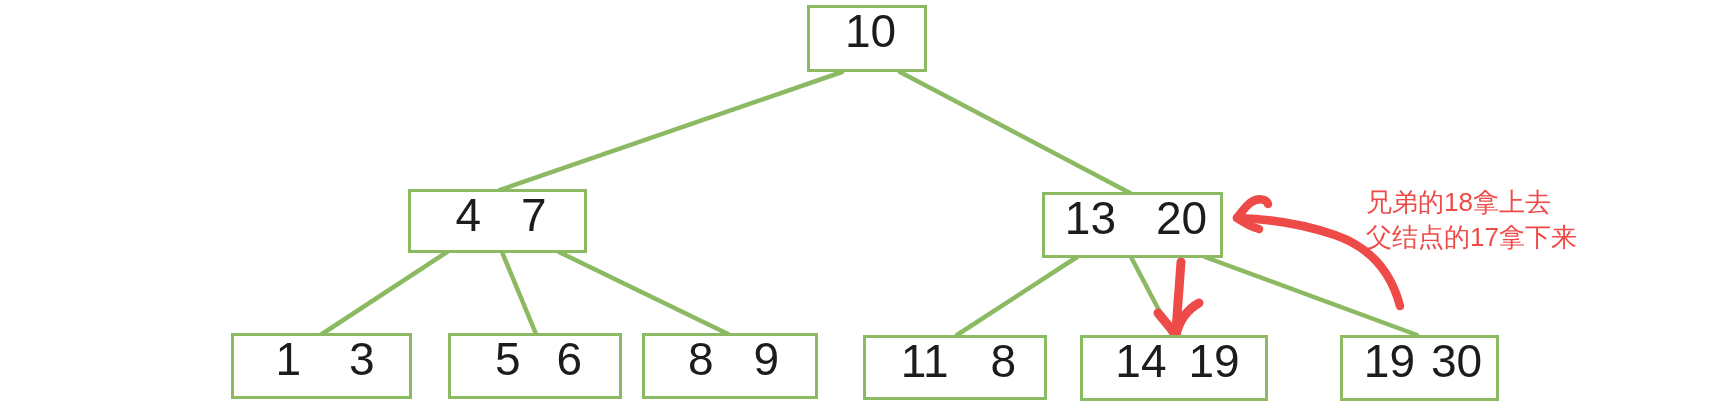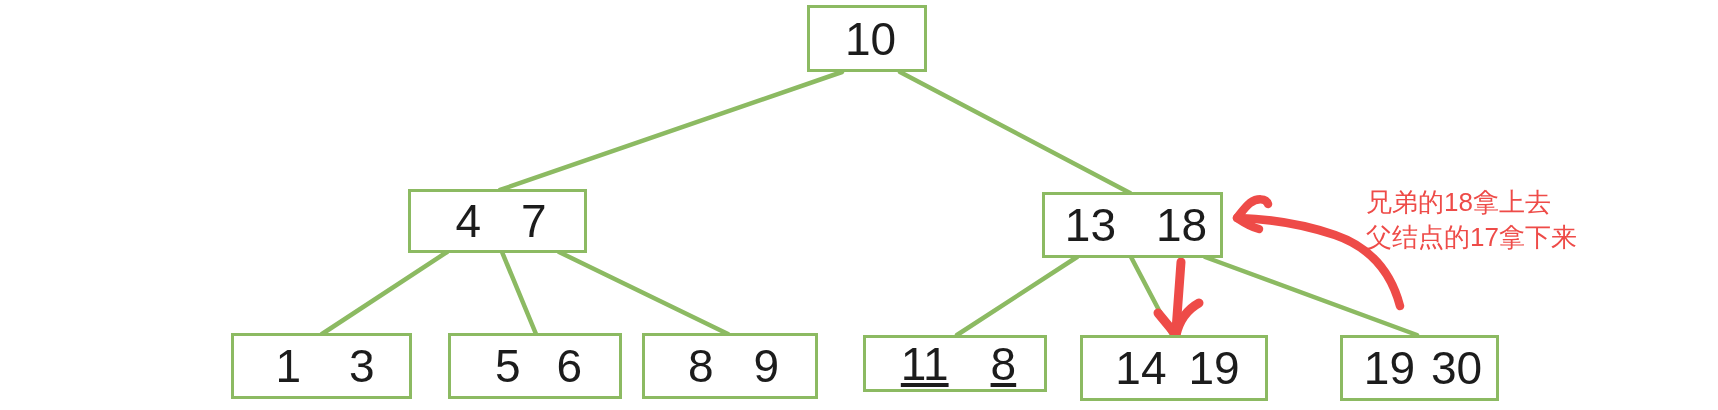--- a/index.html
+++ b/index.html
@@ -28,21 +28,21 @@
     fill:none;
     stroke-linecap:round;
     stroke-linejoin:round;
   }
   .node{
     position:absolute;
     box-sizing:border-box;
     background:var(--background);
     border:3px solid var(--tree-green);
     display:flex;
-    align-items:center;
+    align-items:flex-start;
     justify-content:center;
     font-size:46px;
     line-height:1;
     color:var(--key-text);
     letter-spacing:0;
     padding-left:7px;
   }
   .annotation{
     position:absolute;
     left:1366px;top:142px;
@@ -86,39 +86,39 @@
     <span>10</span>
   </div>
 
   <div class="node" style="left:408px;top:189px;width:179px;height:64px;gap:40px;">
     <span>4</span>
     <span>7</span>
   </div>
 
   <div class="node" style="left:1042px;top:192px;width:181px;height:66px;gap:40px;">
     <span>13</span>
-    <span>18</span>
+    <span>20</span>
   </div>
 
   <div class="node" style="left:231px;top:333px;width:181px;height:66px;gap:48px;">
     <span>1</span>
     <span>3</span>
   </div>
 
   <div class="node" style="left:448px;top:333px;width:174px;height:66px;gap:36px;">
     <span>5</span>
     <span>6</span>
   </div>
 
   <div class="node" style="left:642px;top:333px;width:176px;height:66px;gap:40px;">
     <span>8</span>
     <span>9</span>
   </div>
 
-  <div class="node" style="left:863px;top:335px;width:184px;height:57px;gap:42px;text-decoration:underline;">
+  <div class="node" style="left:863px;top:335px;width:184px;height:65px;gap:42px;">
     <span>11</span>
     <span>8</span>
   </div>
 
   <div class="node" style="left:1080px;top:335px;width:188px;height:66px;gap:22px;">
     <span>14</span>
     <span>19</span>
   </div>
 
   <div class="node" style="left:1340px;top:335px;width:159px;height:66px;gap:16px;">

